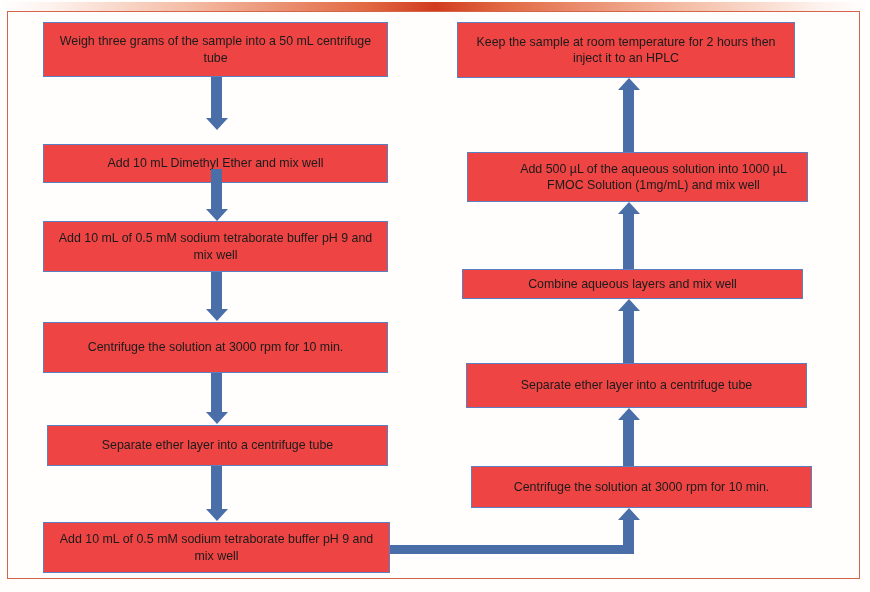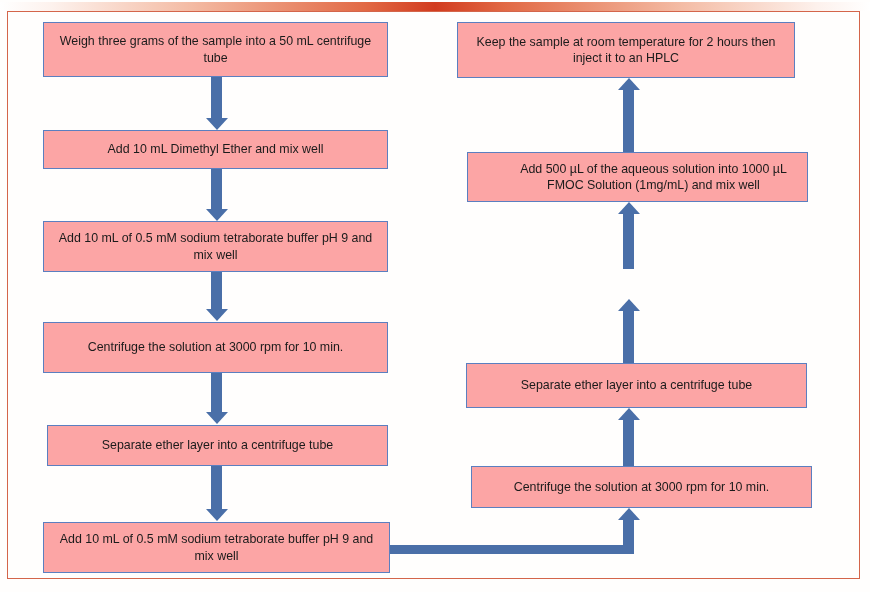--- a/index.html
+++ b/index.html
@@ -44,21 +44,21 @@
     border: 1.2px solid #d4654a;
     box-sizing: border-box;
     background: transparent;
   }
 
   
   .box {
     position: absolute;
     box-sizing: border-box;
     border: 1.3px solid #5b7fc0;
-    background: #fca5a5;
+    background: #ef4444;
     display: flex;
     align-items: center;
     justify-content: center;
     text-align: center;
     color: #1b1b1b;
     font-size: 12.4px;
     line-height: 1.32;
     padding: 2px 8px;
   }
   .box span {
@@ -96,21 +96,21 @@
 
 <div id="page">
 
   <div class="top-gradient"></div>
   <div class="frame"></div>
 
   <div class="box" style="left:43px; top:22px; width:345px; height:55px;">
     <span>Weigh three grams of the sample into a 50 mL centrifuge tube</span>
   </div>
 
-  <div class="box" style="left:43px; top:130px; width:345px; height:39px;">
+  <div class="box" style="left:43px; top:144px; width:345px; height:39px;">
     <span>Add 10 mL Dimethyl Ether and mix well</span>
   </div>
 
   <div class="box" style="left:43px; top:221px; width:345px; height:51px;">
     <span>Add 10 mL of 0.5 mM sodium tetraborate buffer pH 9 and mix well</span>
   </div>
 
   <div class="box" style="left:43px; top:322px; width:345px; height:51px;">
     <span>Centrifuge the solution at 3000 rpm for 10 min.</span>
   </div>
@@ -124,20 +124,23 @@
   </div>
 
   <div class="box" style="left:457px; top:22px; width:338px; height:56px;">
     <span>Keep the sample at room temperature for 2 hours then inject it to an HPLC</span>
   </div>
 
   <div class="box" style="left:467px; top:152px; width:341px; height:50px;padding-left:40px;">
     <span>Add 500 µL of the aqueous solution into 1000 µL FMOC Solution (1mg/mL) and mix well</span>
   </div>
 
+  <div class="box" style="left:462px; top:269px; width:341px; height:30px;">
+    <span>Combine aqueous layers and mix well</span>
+  </div>
 
   <div class="box" style="left:466px; top:363px; width:341px; height:45px;">
     <span>Separate ether layer into a centrifuge tube</span>
   </div>
 
   <div class="box" style="left:471px; top:466px; width:341px; height:42px;">
     <span>Centrifuge the solution at 3000 rpm for 10 min.</span>
   </div>
 
   <div class="arrow">

